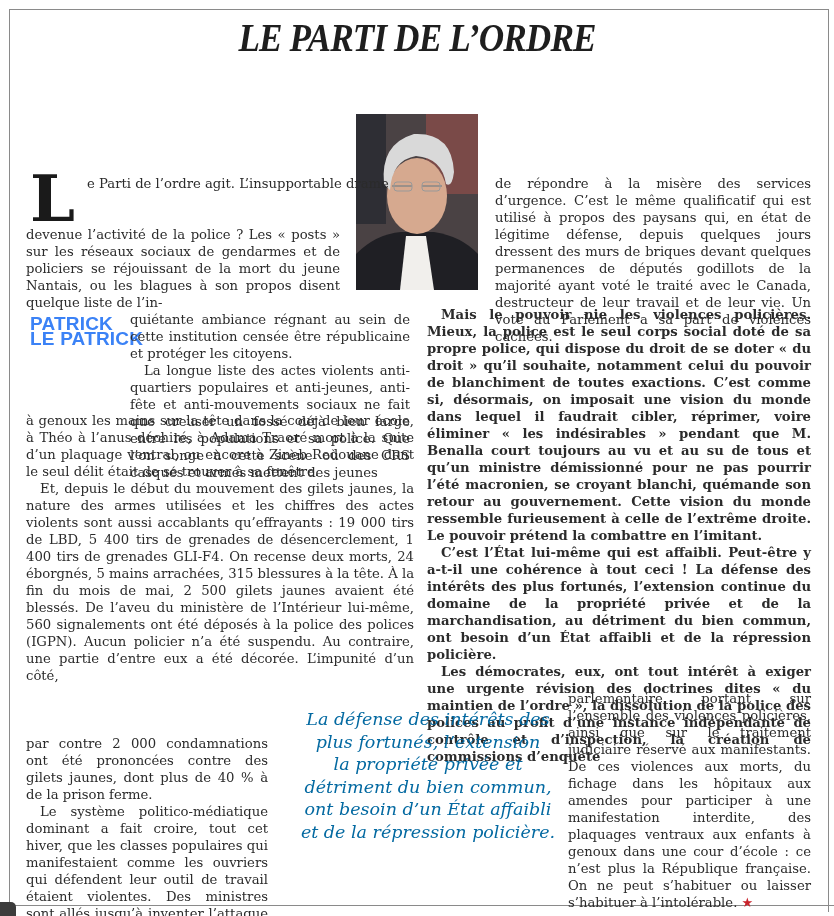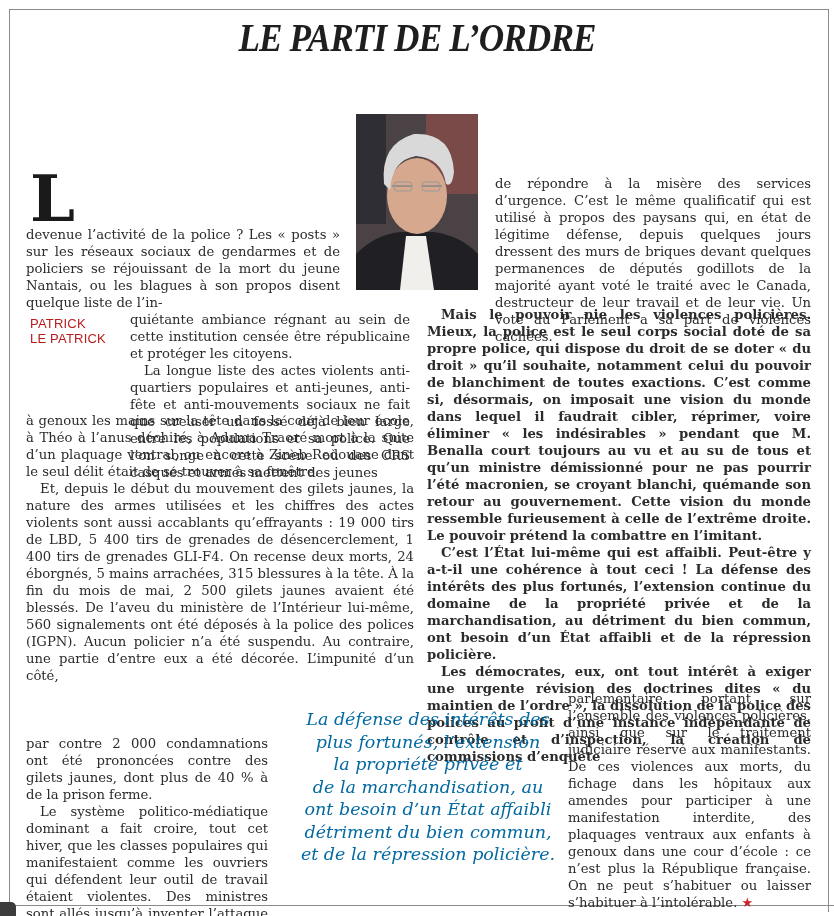--- a/index.html
+++ b/index.html
@@ -13,21 +13,21 @@
            font-family:"Liberation Serif", "DejaVu Serif", serif; font-style:italic;
            font-size:40px; letter-spacing:-1px; color:#1e1e1e; transform:scaleX(0.88); }
   .photo { position:absolute; left:356px; top:114px; width:122px; height:176px; overflow:hidden; background:#6b5a55; }
   .photo svg { display:block; }
   .txt { position:absolute; font-size:13.2px; line-height:17px; color:#2b2b2b; text-align:justify; }
   .txt p { margin:0; }
   .indent { text-indent:14px; }
   .dropcap { position:absolute; left:30px; top:171px; font-family:"DejaVu Serif", serif; font-weight:bold;
              font-size:64px; line-height:56px; color:#1a1a1a; }
   .author { position:absolute; left:30px; top:316px; font-family:"Liberation Sans", "DejaVu Sans", sans-serif;
-            font-weight:normal; font-size:13px; line-height:15px; color:#b91c1c; letter-spacing:0.2px; }
+            font-weight:bold; font-size:19px; line-height:15px; color:#3b82f6; letter-spacing:0.2px; }
   .pull { position:absolute; left:288px; top:708px; width:280px; text-align:center;
           font-family:"DejaVu Serif", serif; font-style:italic; font-size:17.5px; line-height:22.5px; color:#0369a1; }
   .star { color:#c8222a; font-size:13px; }
 </style>
 </head>
 <body>
 
 <div class="frame"></div>
 <div class="bottom-line"></div>
 <div class="corner-tab"></div>
@@ -45,20 +45,21 @@
     <path d="M28 70 Q24 30 58 20 Q96 18 98 58 Q96 74 90 70 Q86 44 60 42 Q36 46 34 76 Z" fill="#d9d9d9"></path>
     <path d="M36 72 L56 72 M66 72 L86 72" stroke="#888" stroke-width="1.5"></path>
     <rect x="38" y="68" width="18" height="9" rx="3" fill="none" stroke="#999" stroke-width="1"></rect>
     <rect x="66" y="68" width="18" height="9" rx="3" fill="none" stroke="#999" stroke-width="1"></rect>
   </svg>
 </div>
 
 <div class="dropcap">L</div>
 
 <div class="txt" style="left:87px; top:175px; width:327px; text-align:left;">
+  <div>e Parti de l’ordre agit. L’insupportable drame</div>
 </div>
 
 <div class="txt" style="left:26px; top:226px; width:314px;">
   <p>devenue l’activité de la police ? Les « posts » sur les réseaux sociaux de gendarmes et de policiers se réjouissant de la mort du jeune Nantais, ou les blagues à son propos disent quelque liste de l’in-</p>
 </div>
 
 <div class="author">
   <div>PATRICK</div>
   <div>LE PATRICK</div>
 </div>
@@ -89,17 +90,16 @@
 </div>
 
 <div class="txt" style="left:568px; top:690px; width:243px;">
   <p><span>parlementaire portant sur l’ensemble des violences policières, ainsi que sur le traitement judiciaire réservé aux manifestants. De ces violences aux morts, du fichage dans les hôpitaux aux amendes pour participer à une manifestation interdite, des plaquages ventraux aux enfants à genoux dans une cour d’école : ce n’est plus la République française. On ne peut s’habituer ou laisser s’habituer à l’intolérable.</span> <span class="star">★</span></p>
 </div>
 
 <div class="pull">
   <div>La défense des intérêts des</div>
   <div>plus fortunés, l’extension</div>
   <div>la propriété privée et</div>
-  <div>de la marchandisation, au</div>
+  <div>détriment du bien commun,</div>
   <div>ont besoin d’un État affaibli</div>
-  <div>détriment du bien commun,</div>
   <div>et de la répression policière.</div>
 </div>
 
 </body></html>

